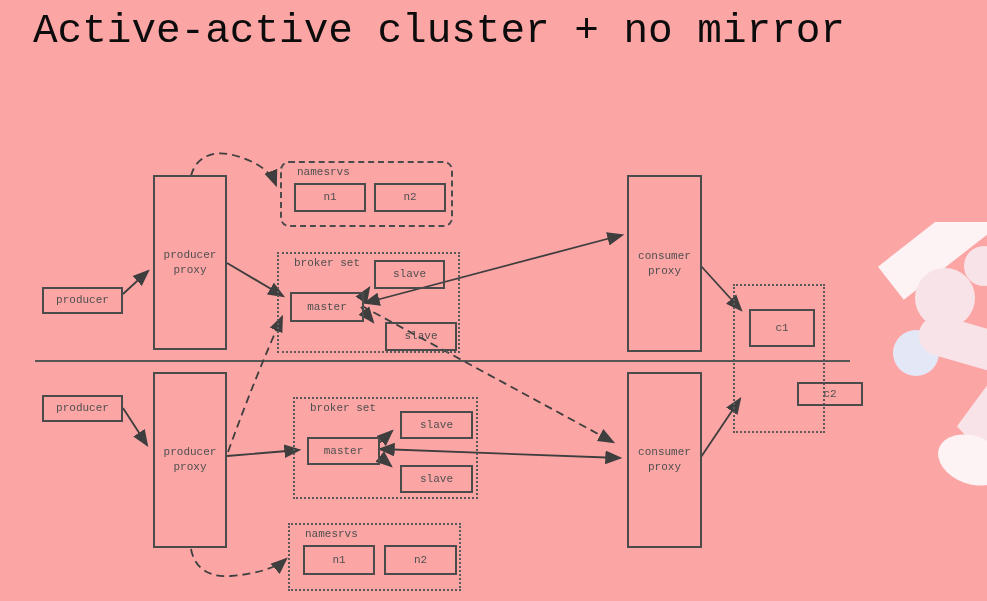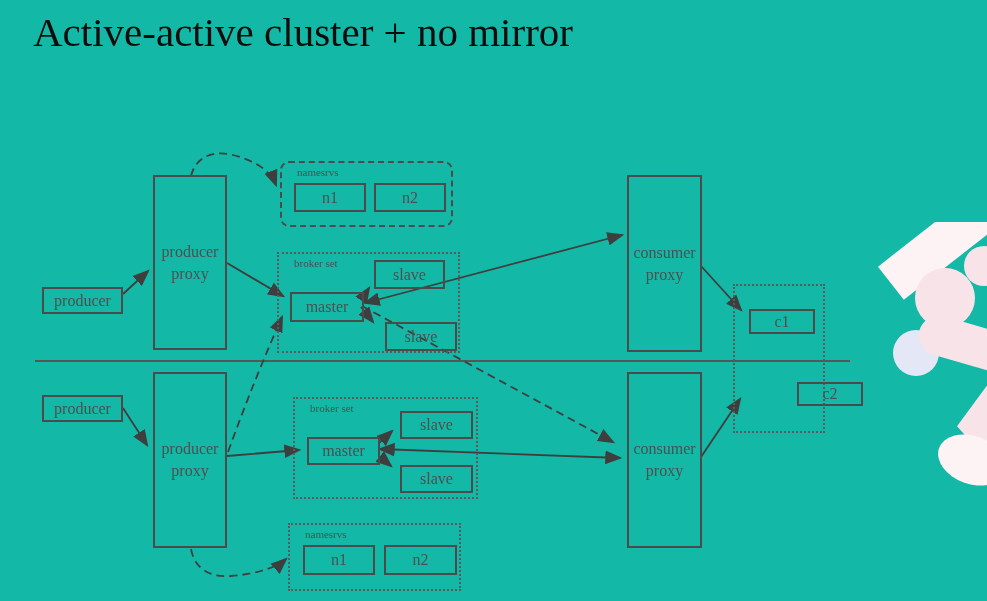--- a/index.html
+++ b/index.html
@@ -1,36 +1,36 @@
 <!DOCTYPE html>
 <html><head>
 <meta charset="utf-8">
 <style>
   html,body{margin:0;padding:0;background:#fff;}
-  .slide{position:relative;width:987px;height:601px;background:#14b8a6;overflow:hidden;
-         font-family:Liberation Serif, serif;}
+  .slide{position:relative;width:987px;height:601px;background:#fca5a5;overflow:hidden;
+         font-family:Liberation Mono, monospace;}
   .title{position:absolute;left:33px;top:8px;font-size:41px;color:#0c0c0c;
          font-weight:400;letter-spacing:0px;z-index:3;white-space:nowrap;}
   
   .wm{position:absolute;right:0;top:222px;width:130px;height:280px;overflow:hidden;z-index:0;}
   .wm div{position:absolute;}
   .wm-band{left:18px;top:-6px;width:150px;height:42px;background:#fdf2f4;transform:rotate(-38deg);}
   .wm-c1{left:58px;top:46px;width:60px;height:60px;border-radius:50%;background:#f8e4e8;}
   .wm-c2{left:107px;top:24px;width:40px;height:40px;border-radius:50%;background:#f8e4e8;}
   .wm-blue{left:36px;top:108px;width:46px;height:46px;border-radius:50%;background:#e4e8f6;}
   .wm-rod{left:60px;top:106px;width:130px;height:40px;border-radius:20px;background:#f8e4e8;transform:rotate(16deg);}
   .wm-wedge{left:100px;top:158px;width:34px;height:84px;background:#f8e4e8;
             clip-path:polygon(100% 0,100% 100%,0 55%);}
   .wm-blob{left:80px;top:214px;width:70px;height:48px;border-radius:50%;background:#fdf2f4;transform:rotate(20deg);}
   
   svg.lines{position:absolute;left:0;top:0;z-index:1;pointer-events:none;}
   
   .node{position:absolute;border:2px solid #4b4b4b;background:transparent;z-index:2;
         display:flex;align-items:center;justify-content:center;text-align:center;
-        font-size:16px;color:#4f4f4f;line-height:1.35;box-sizing:border-box;}
+        font-size:11px;color:#4f4f4f;line-height:1.35;box-sizing:border-box;}
   .group{position:absolute;z-index:2;box-sizing:border-box;color:#4f4f4f;font-size:11px;}
   .group .glabel{position:absolute;left:15px;top:3px;white-space:nowrap;}
   .g-dashed{border:2px dashed #4b4b4b;border-radius:9px;}
   .g-dotted{border:2px dotted #5a5a5a;}
 </style>
 </head>
 <body>
 
 <div class="slide">
 
@@ -94,21 +94,21 @@
   <div class="group g-dotted" style="left:277px;top:252px;width:183px;height:101px;">
     <span class="glabel">broker set</span>
     <div class="node" style="left:11px;top:38px;width:74px;height:30px;">master</div>
     <div class="node" style="left:95px;top:6px;width:71px;height:29px;">slave</div>
     <div class="node" style="left:106px;top:68px;width:72px;height:29px;">slave</div>
   </div>
 
   <div class="node" style="left:627px;top:175px;width:75px;height:177px;padding:0 6px;">consumer proxy</div>
 
   <div class="group g-dotted" style="left:733px;top:284px;width:92px;height:149px;">
-    <div class="node" style="left:14px;top:23px;width:66px;height:25px;">c1</div>
+    <div class="node" style="left:14px;top:23px;width:66px;height:38px;">c1</div>
     <div class="node" style="left:14px;top:96px;width:66px;height:24px;margin-left:48px;">c2</div>
   </div>
 
   <div class="node" style="left:42px;top:395px;width:81px;height:27px;">producer</div>
 
   <div class="node" style="left:153px;top:372px;width:74px;height:176px;padding:0 6px;">producer proxy</div>
 
   <div class="group g-dotted" style="left:293px;top:397px;width:185px;height:102px;">
     <span class="glabel">broker set</span>
     <div class="node" style="left:12px;top:38px;width:73px;height:28px;">master</div>

